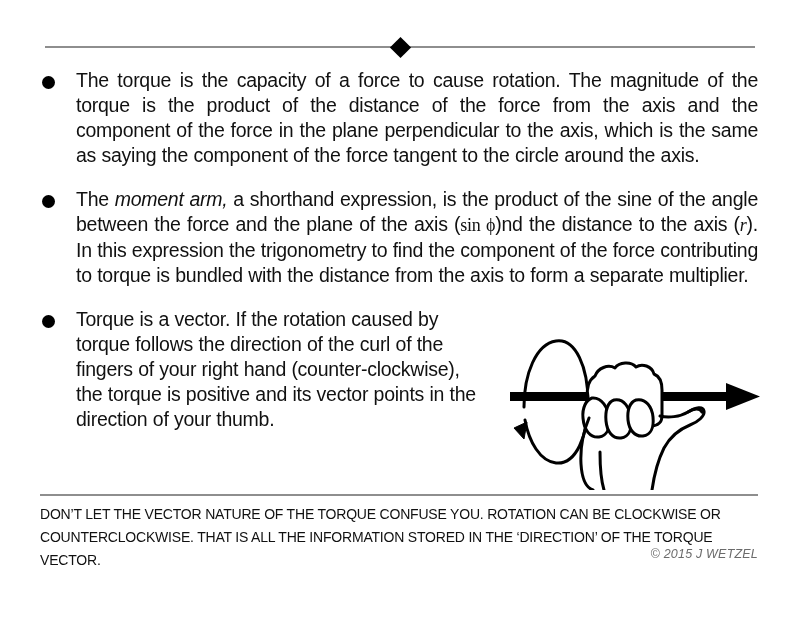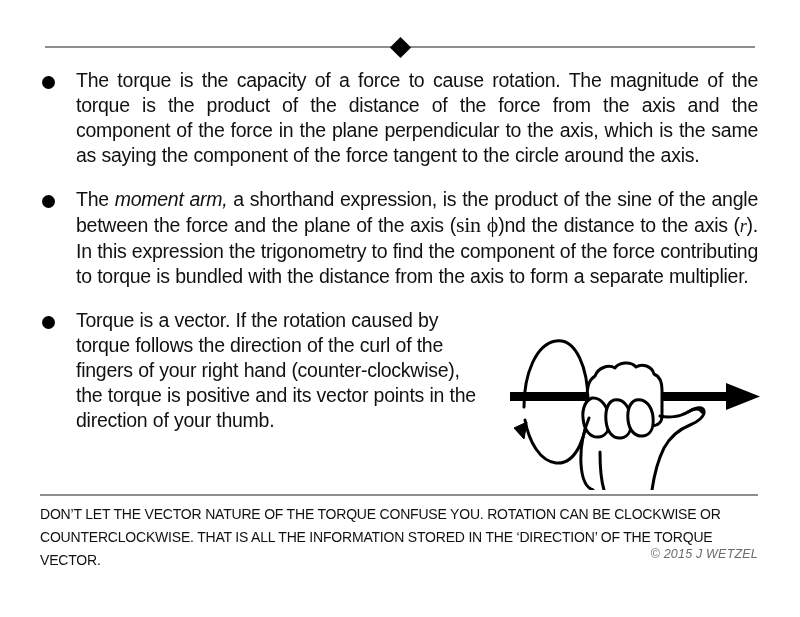--- a/index.html
+++ b/index.html
@@ -86,21 +86,21 @@
   }
   .bullet-text.para-justify {
     text-align: justify;
     text-justify: inter-word;
   }
   .bullet-text i {
     font-style: italic;
   }
   .mathsin {
     font-family: "Liberation Serif", serif;
-    font-size: 22px;
+    font-size: 18px;
     font-style: normal;
   }
   .mathvar {
     font-family: "Liberation Serif", serif;
     font-style: italic;
     font-size: 18px;
   }
   .bullet-item.with-figure .bullet-text {
     width: 400px;
   }

